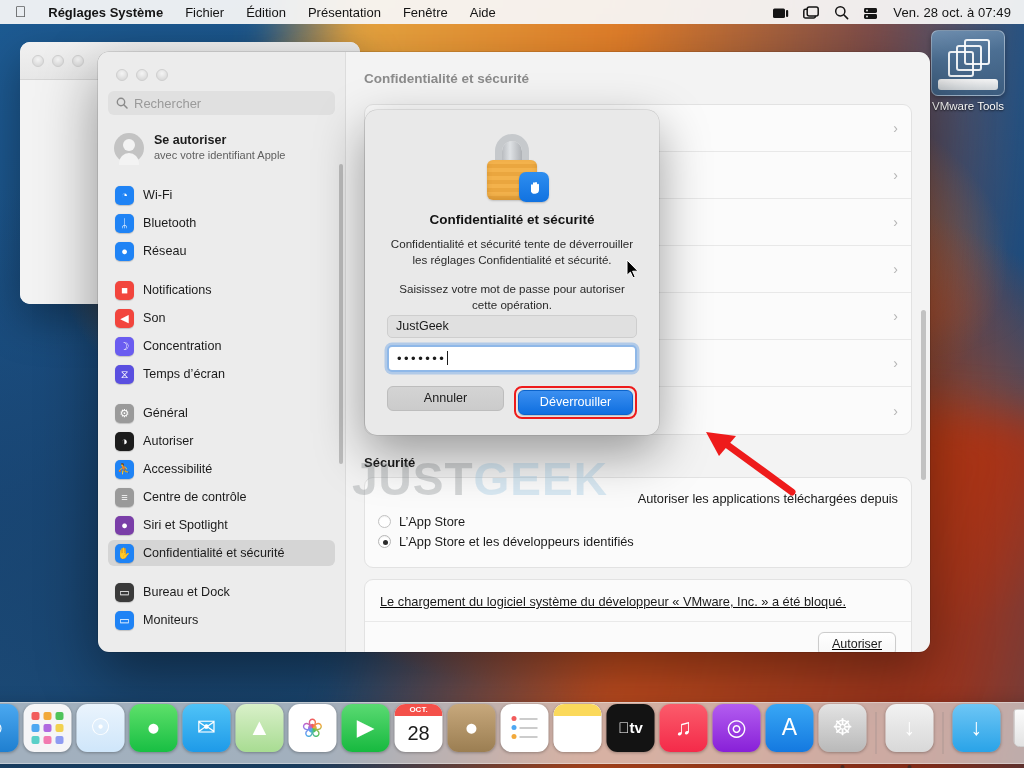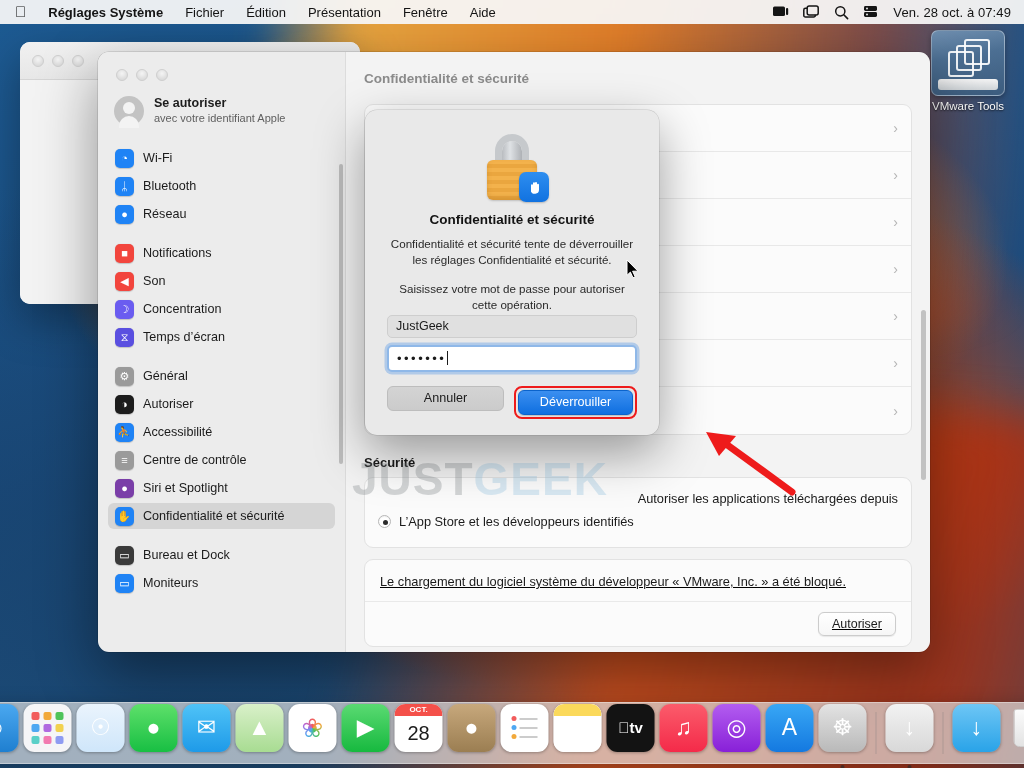--- a/index.html
+++ b/index.html
@@ -35,21 +35,21 @@
   .menubar {
     position: absolute; top: 0; left: 0; right: 0; height: 24px;
     background: rgba(246,246,246,.94);
     -webkit-backdrop-filter: blur(18px);
     display: flex; align-items: center; padding: 0 9px;
     font-size: 13px; color: #141414; z-index: 60;
   }
   .mb-apple { font-size: 15px; line-height: 1; padding: 0 11px 2px 6px; }
   .mb-item { padding: 0 11px; white-space: nowrap; }
   .mb-item.bold { font-weight: 700; }
-  .mb-right { margin-left: auto; display: flex; align-items: flex-start; gap: 14px; padding-right: 4px; }
+  .mb-right { margin-left: auto; display: flex; align-items: flex-end; gap: 14px; padding-right: 4px; }
   .mb-right .mbi { display: flex; align-items: center; }
   .mb-clock { font-size: 13px; letter-spacing: .1px; }
 
   
   .desk-icon {
     position: absolute; top: 30px; left: 922px; width: 92px;
     display: flex; flex-direction: column; align-items: center; z-index: 5;
   }
   .dk-img {
     width: 74px; height: 66px; border-radius: 7px;
@@ -402,20 +402,29 @@
 
     <div class="sw-sidebar">
       <div class="sw-tl">
         <div class="tl inactive">
             <span></span>
             <span></span>
             <span></span>
           </div>
       </div>
 
+      <div class="search-box">
+        <span class="sicon">
+          <svg width="12" height="12" viewBox="0 0 12 12">
+              <circle cx="5" cy="5" r="3.7" fill="none" stroke="#8a8a8a" stroke-width="1.4"></circle>
+              <line x1="7.8" y1="7.8" x2="11" y2="11" stroke="#8a8a8a" stroke-width="1.5" stroke-linecap="round"></line>
+            </svg>
+        </span>
+        <span class="search-ph">Rechercher</span>
+      </div>
 
       <div class="apple-id-row">
         <div class="avatar"></div>
         <div>
           <div class="aid-title">Se autoriser</div>
           <div class="aid-sub">avec votre identifiant Apple</div>
         </div>
       </div>
 
       <div id="sidebar-groups">
@@ -531,20 +540,24 @@
             <span class="prow-ico" style="background: rgb(31, 131, 245); opacity: 0.9;"></span>
             <span class="prow-label">Publicité Apple</span>
             <span class="chev">›</span>
           </div>
         </div>
 
       <div class="sec-title">Sécurité</div>
 
       <div class="card">
         <div class="card-line">Autoriser les applications téléchargées depuis</div>
+        <div class="radio-row">
+          <span class="radio"></span>
+          <span class="radio-label">L’App Store</span>
+        </div>
         <div class="radio-row">
           <span class="radio on"></span>
           <span class="radio-label">L’App Store et les développeurs identifiés</span>
         </div>
       </div>
 
       <div class="blocked-card">
         <div class="blocked-text">Le chargement du logiciel système du développeur « VMware, Inc. » a été bloqué.</div>
         <div class="blocked-actions">
           <button class="btn-sm">Autoriser</button>

